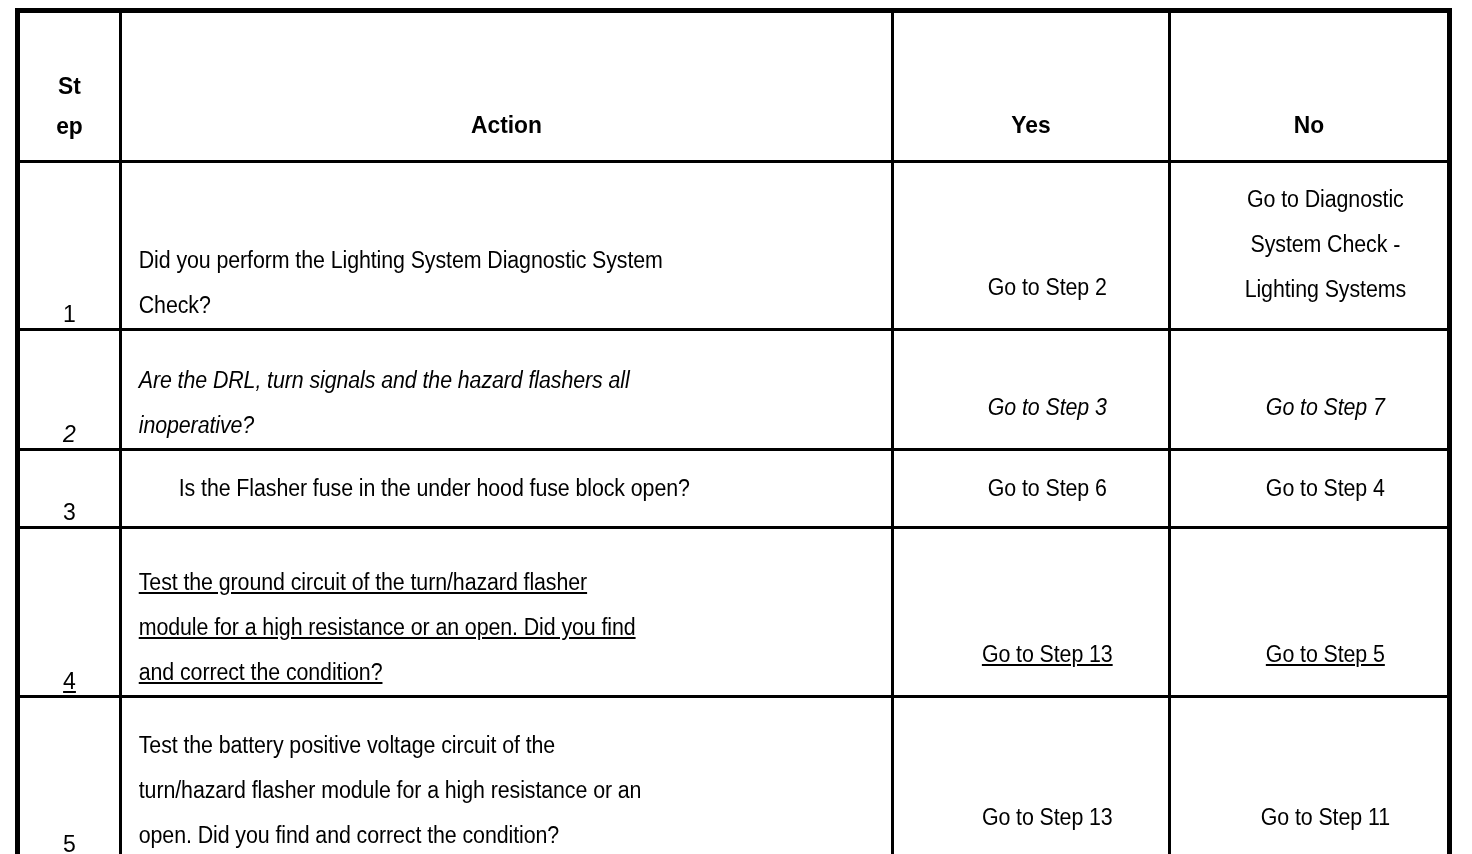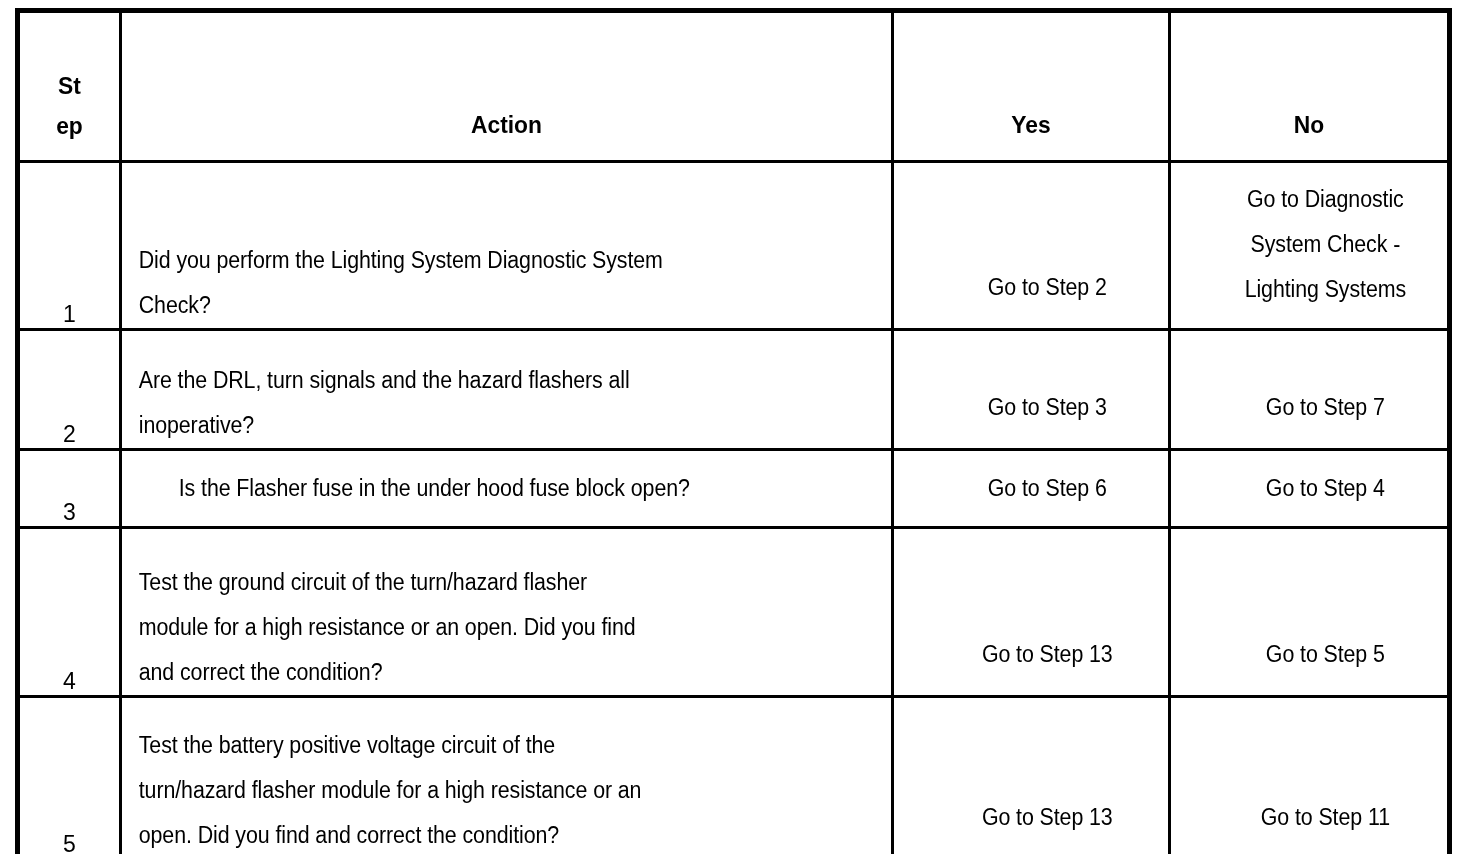--- a/index.html
+++ b/index.html
@@ -113,23 +113,23 @@
   }
   .ans-text {
     display: block;
     text-align: center;
     padding: 0 6px 18px 6px;
   }
   .ans-text .ln { display: block; white-space: nowrap; }
 
   
   .r1 td { height: 165px; }
-  .r2 td { height: 117px; }
+  .r2 td { height: 117px; font-style: italic; }
   .r3 td { height: 75px; }
-  .r4 td { height: 166px; }
+  .r4 td { height: 166px; text-decoration: underline; }
   .r5 td { height: 160px; }
 
   
   .r3 .ans-text { padding-bottom: 0; }
   .r3 .ans-cell { vertical-align: middle; }
   .r3 .action-text { padding-top: 0; }
   .r3 .action-cell { vertical-align: middle; padding-left: 40px; }
 
   
   .r1 .no-cell .ans-text { padding-bottom: 16px; }

